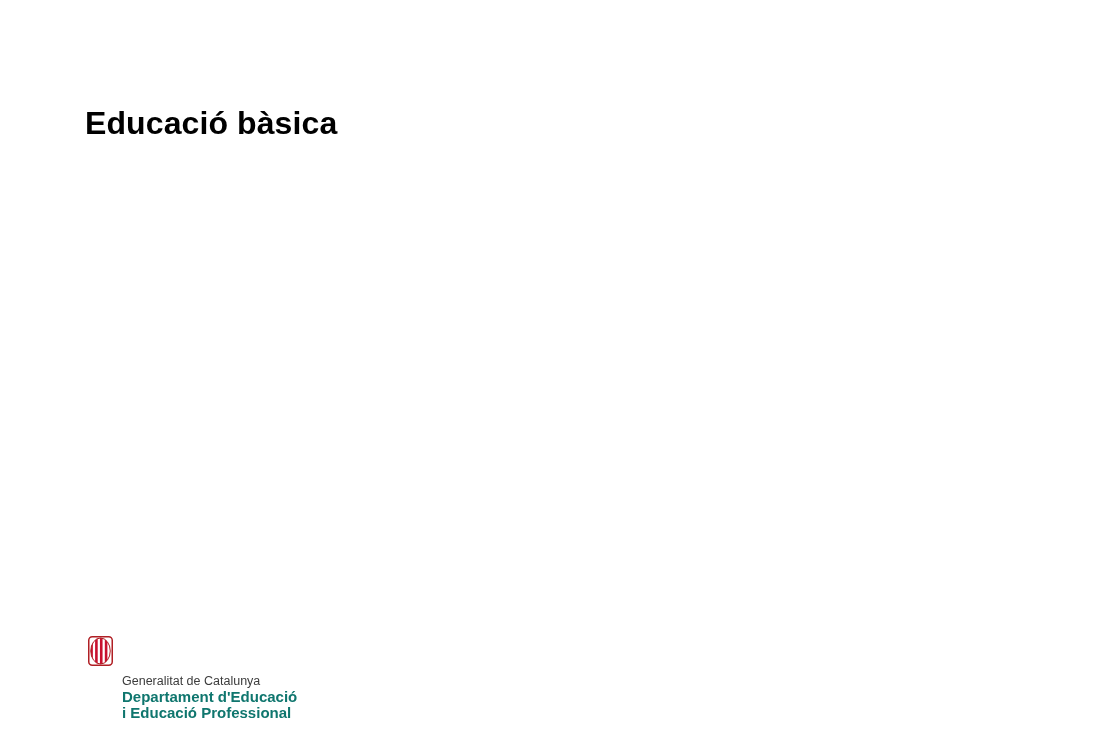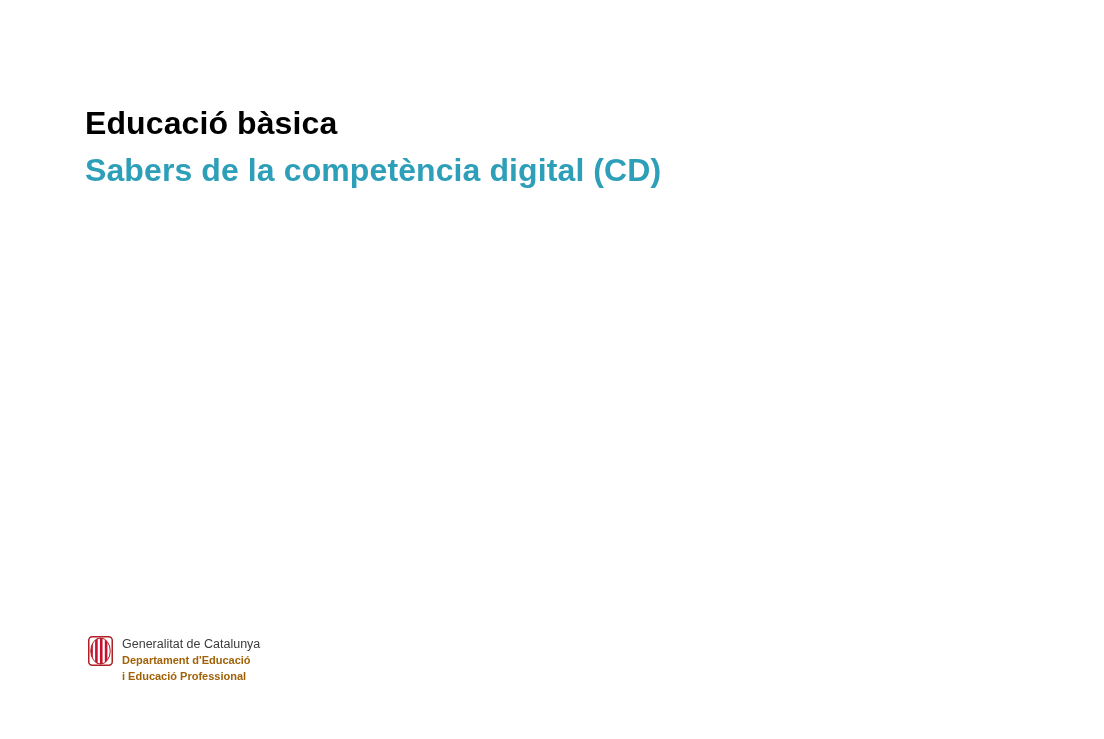--- a/index.html
+++ b/index.html
@@ -46,43 +46,43 @@
   .shield {
     width: 25px;
     height: 30px;
     flex: 0 0 auto;
     display: block;
   }
   .logo-text {
     display: flex;
     flex-direction: column;
     padding-top: 1px;
+    margin-top: 37px;
   }
   .logo-line-1 {
     font-size: 12.5px;
     line-height: 15px;
     font-weight: normal;
     color: #3c3c3c;
     white-space: nowrap;
   }
   .logo-line-2,
   .logo-line-3 {
-    font-size: 11px;
+    font-size: 15px;
     line-height: 16px;
     font-weight: bold;
-    color: #a16207;
+    color: #0f766e;
     white-space: nowrap;
   }
 </style>
 </head>
 <body>
 
 <div class="slide-title">
   <div class="title-line dark">Educació bàsica</div>
-  <div class="title-line accent">Sabers de la competència digital (CD)</div>
 </div>
 
 <div class="footer-logo">
 
   <span class="shield-wrap">
     <svg class="shield" viewBox="0 0 50 60" xmlns="http://www.w3.org/2000/svg" aria-hidden="true">
 
       <rect x="1.5" y="1.5" width="47" height="57" rx="7" ry="7" fill="#ffffff" stroke="#b01f24" stroke-width="3"></rect>
 
       <clipPath id="ovalClip">

